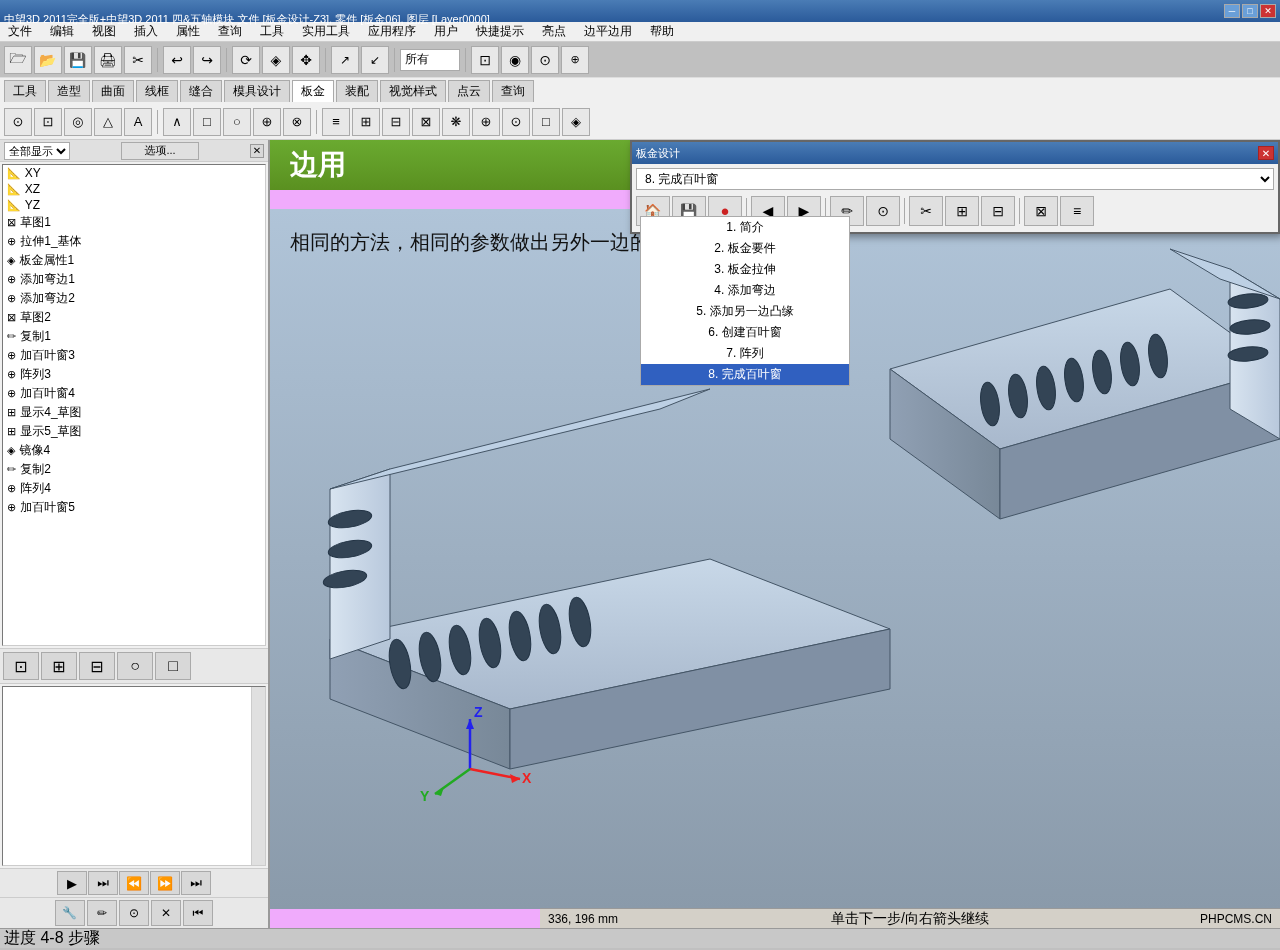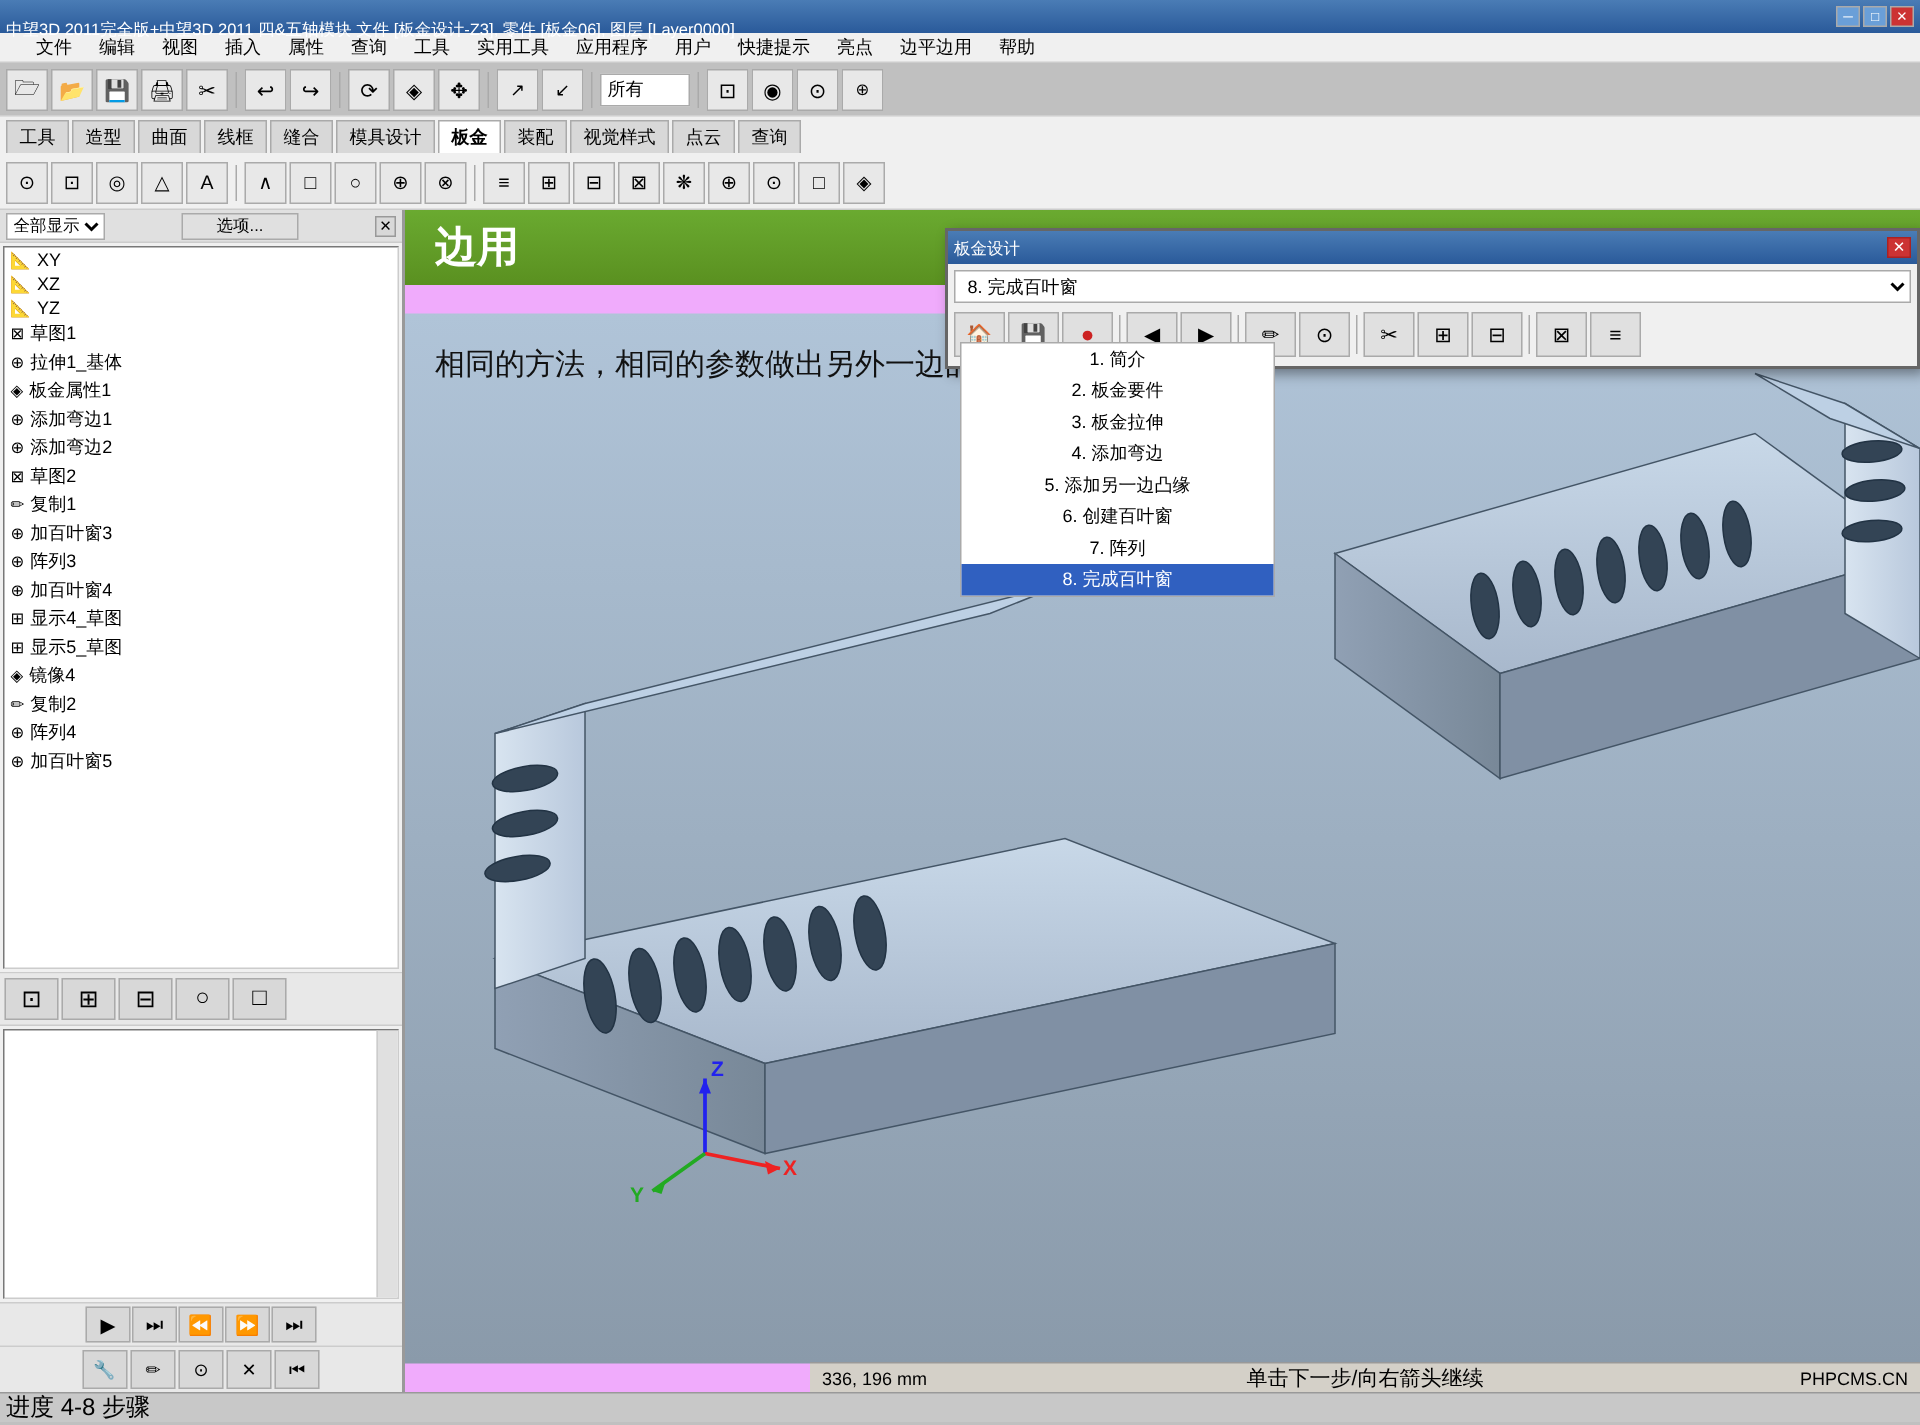--- a/index.html
+++ b/index.html
@@ -26,21 +26,21 @@
       font-size: 9px; color: white; cursor: pointer;
     }
 
     
     #menubar {
       height: 20px;
       background: #f0f0f0;
       display: flex;
       align-items: center;
       border-bottom: 1px solid #ccc;
-      padding: 0 20px;
+      padding: 0 4px;
       gap: 10px;
       font-size: 12px;
     }
     .menu-item { cursor: pointer; padding: 1px 4px; }
     #toolbar1 {
       height: 36px;
       display: flex;
       align-items: center;
       padding: 2px 4px;
       gap: 2px;
@@ -78,21 +78,21 @@
       height: 22px;
       padding: 0 8px;
       background: #d8d8d8;
       border: 1px solid #aaa;
       border-bottom: none;
       display: flex; align-items: center;
       cursor: pointer;
       font-size: 12px;
       margin-right: 2px;
     }
-    .tab-btn.active { background: white; font-weight: bold; }
+    .tab-btn.active { background: white; font-weight: normal; }
 
     
     #toolbar3 {
       height: 36px;
       display: flex;
       align-items: center;
       padding: 2px 4px;
       gap: 2px;
       background: #f0f0f0;
       border-bottom: 1px solid #ccc;
@@ -275,21 +275,21 @@
       left: 270px;
       right: 0;
     }
     #statusbar-left { flex: 1; }
     #statusbar-center { flex: 2; text-align: center; font-size: 14px; }
     #statusbar-right { flex: 1; text-align: right; }
 
     
     #banjin-dialog {
       position: absolute;
-      top: 12px;
+      top: 0;
       right: 0;
       width: 650px;
       background: #f0f0f0;
       border: 2px solid #666;
       box-shadow: 3px 3px 8px rgba(0,0,0,0.4);
       z-index: 100;
     }
     #banjin-titlebar {
       height: 22px;
       background: linear-gradient(to bottom, #4a7cb5, #2a5a9a);

